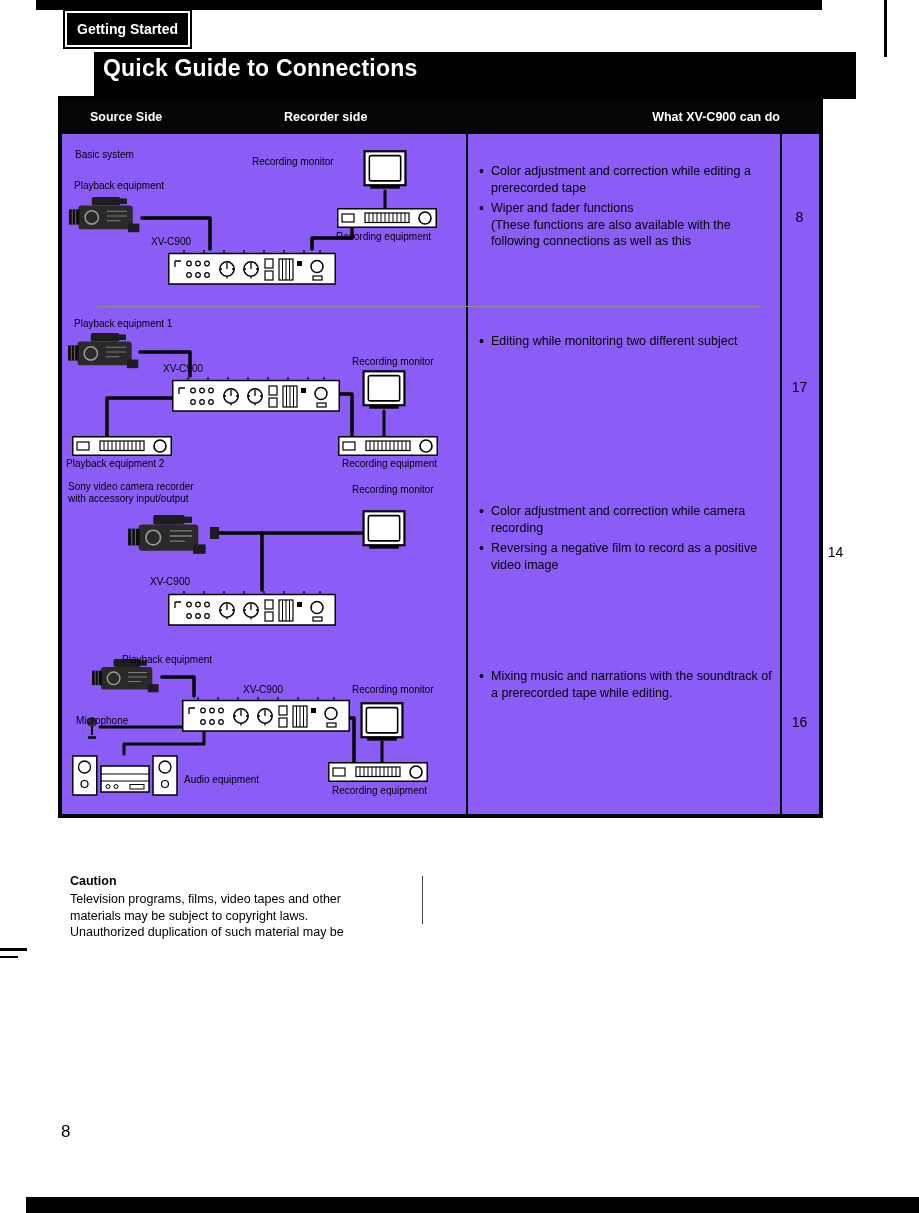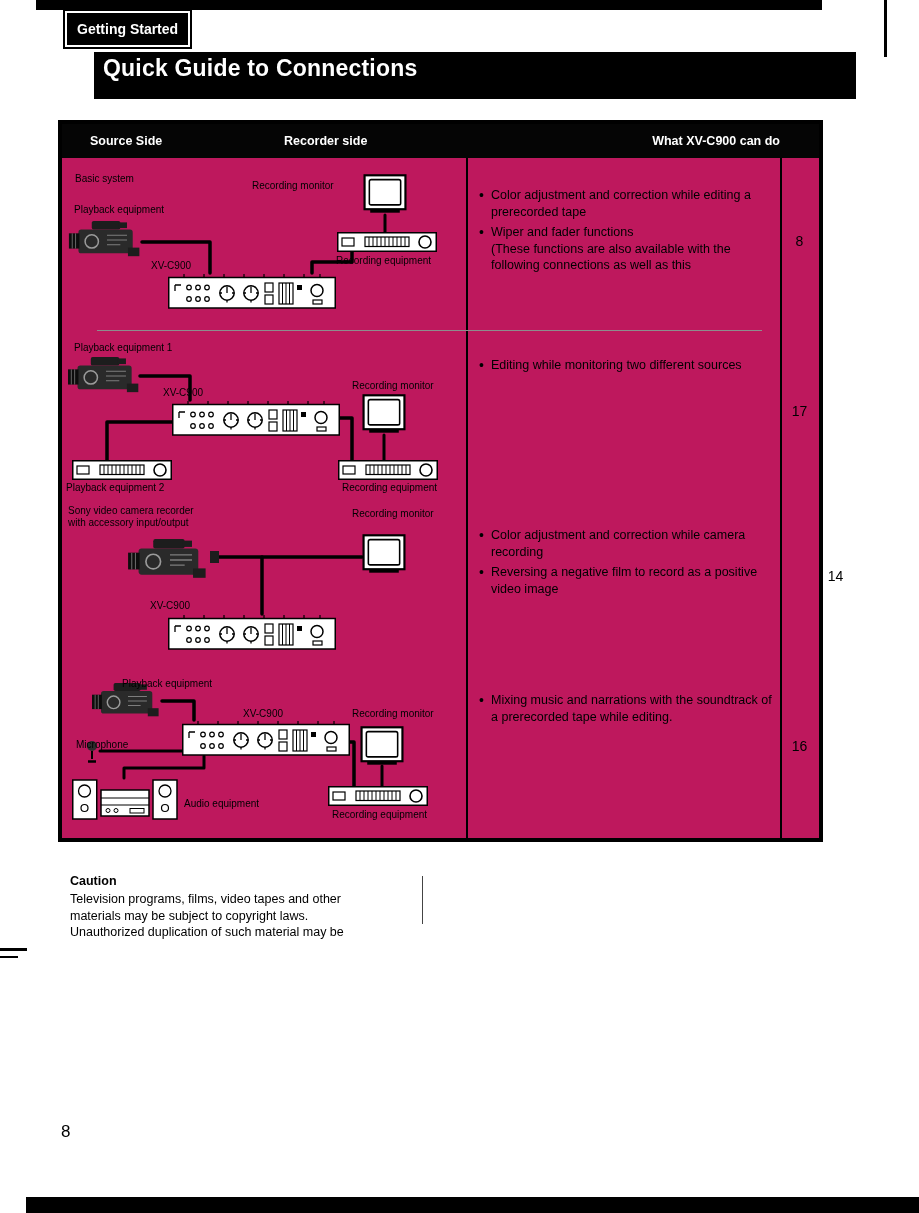--- a/index.html
+++ b/index.html
@@ -7,21 +7,21 @@
   .sheet{position:absolute;inset:0;background:#ffffff;overflow:hidden;}
 
   .artifact{position:absolute;background:#000;}
 
   .badge{position:absolute;left:63px;top:9px;background:#000;color:#fff;
          font-size:14px;font-weight:bold;padding:10px 12px;
          border:2px solid #000;box-shadow:inset 0 0 0 2px #fff;}
   .titlebar{position:absolute;left:58px;top:52px;width:762px;height:47px;background:#000;margin-left:36px;}
   .titlebar .title{color:#fff;font-size:23px;font-weight:bold;line-height:33px;padding-left:9px;letter-spacing:0.2px;}
 
-  .ctable{position:absolute;left:58px;top:120px;width:757px;height:714px;border:4px solid #000;background:#be185d;}
+  .ctable{position:absolute;left:58px;top:96px;width:757px;height:714px;border:4px solid #000;background:#8b5cf6;}
   .thead{position:absolute;left:0;top:0;width:100%;height:34px;background:#050505;}
   .thead .hlabel{position:absolute;color:#fff;font-size:12.5px;font-weight:bold;line-height:34px;}
   .vdiv{position:absolute;top:34px;bottom:0;width:2px;background:#000;}
   .rowsep{position:absolute;height:1px;background:#8d8d8d;}
 
   .dcell{position:absolute;left:0;width:404px;}
   .dcell svg{position:absolute;left:0;top:0;}
   .dlabel{position:absolute;font-size:10px;line-height:1.2;color:#000;white-space:pre-line;}
 
   .features{position:absolute;left:416px;width:300px;}
@@ -172,21 +172,21 @@
         <use href="#sym-vcr" x="10" y="130" width="100" height="20"></use>
         <use href="#sym-vcr" x="276" y="130" width="100" height="20"></use>
       </svg>
       <div class="dlabel" style="left:12px;top:12px;">Playback equipment 1</div>
       <div class="dlabel" style="left:101px;top:57px;">XV-C900</div>
       <div class="dlabel" style="left:290px;top:50px;">Recording monitor</div>
       <div class="dlabel" style="left:4px;top:152px;">Playback equipment 2</div>
       <div class="dlabel" style="left:280px;top:152px;">Recording equipment</div>
     </div>
     <div class="features" style="top:233px;">
-      <div class="feature">Editing while monitoring two different sources</div>
+      <div class="feature">Editing while monitoring two different subject</div>
     </div>
     <div class="pageref" style="top:279px;">17</div>
 
     <div class="dcell" style="top:378px;height:168px;">
       <svg width="404" height="168" viewBox="0 0 404 168">
         <path class="wire" d="M152 55 H300"></path>
         <path class="wire" d="M200 55 V112"></path>
         <rect x="148" y="49" width="9" height="12" fill="#1d1d1d"></rect>
         <use href="#sym-camcorder" x="66" y="36" width="84" height="44"></use>
         <use href="#sym-monitor" x="300" y="32" width="44" height="40"></use>

